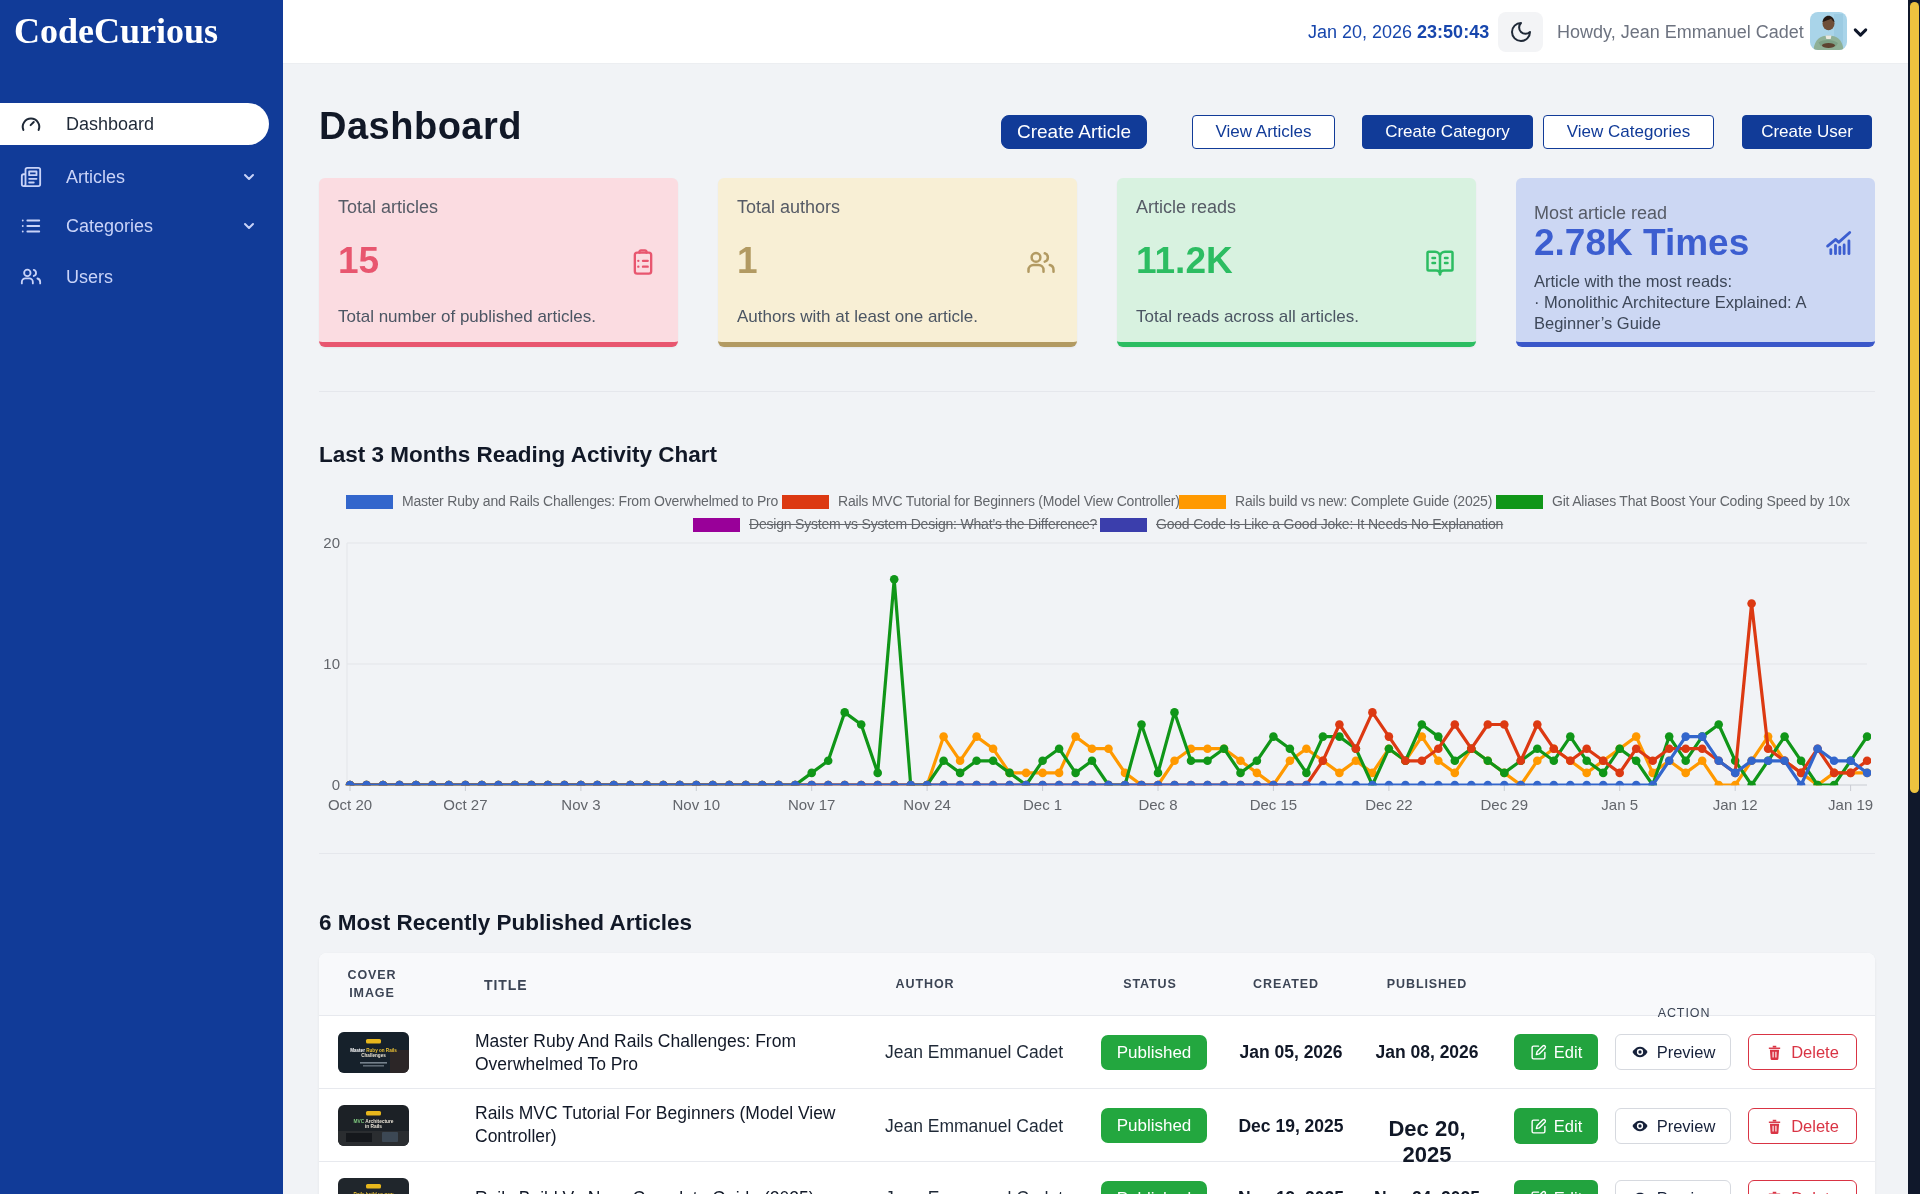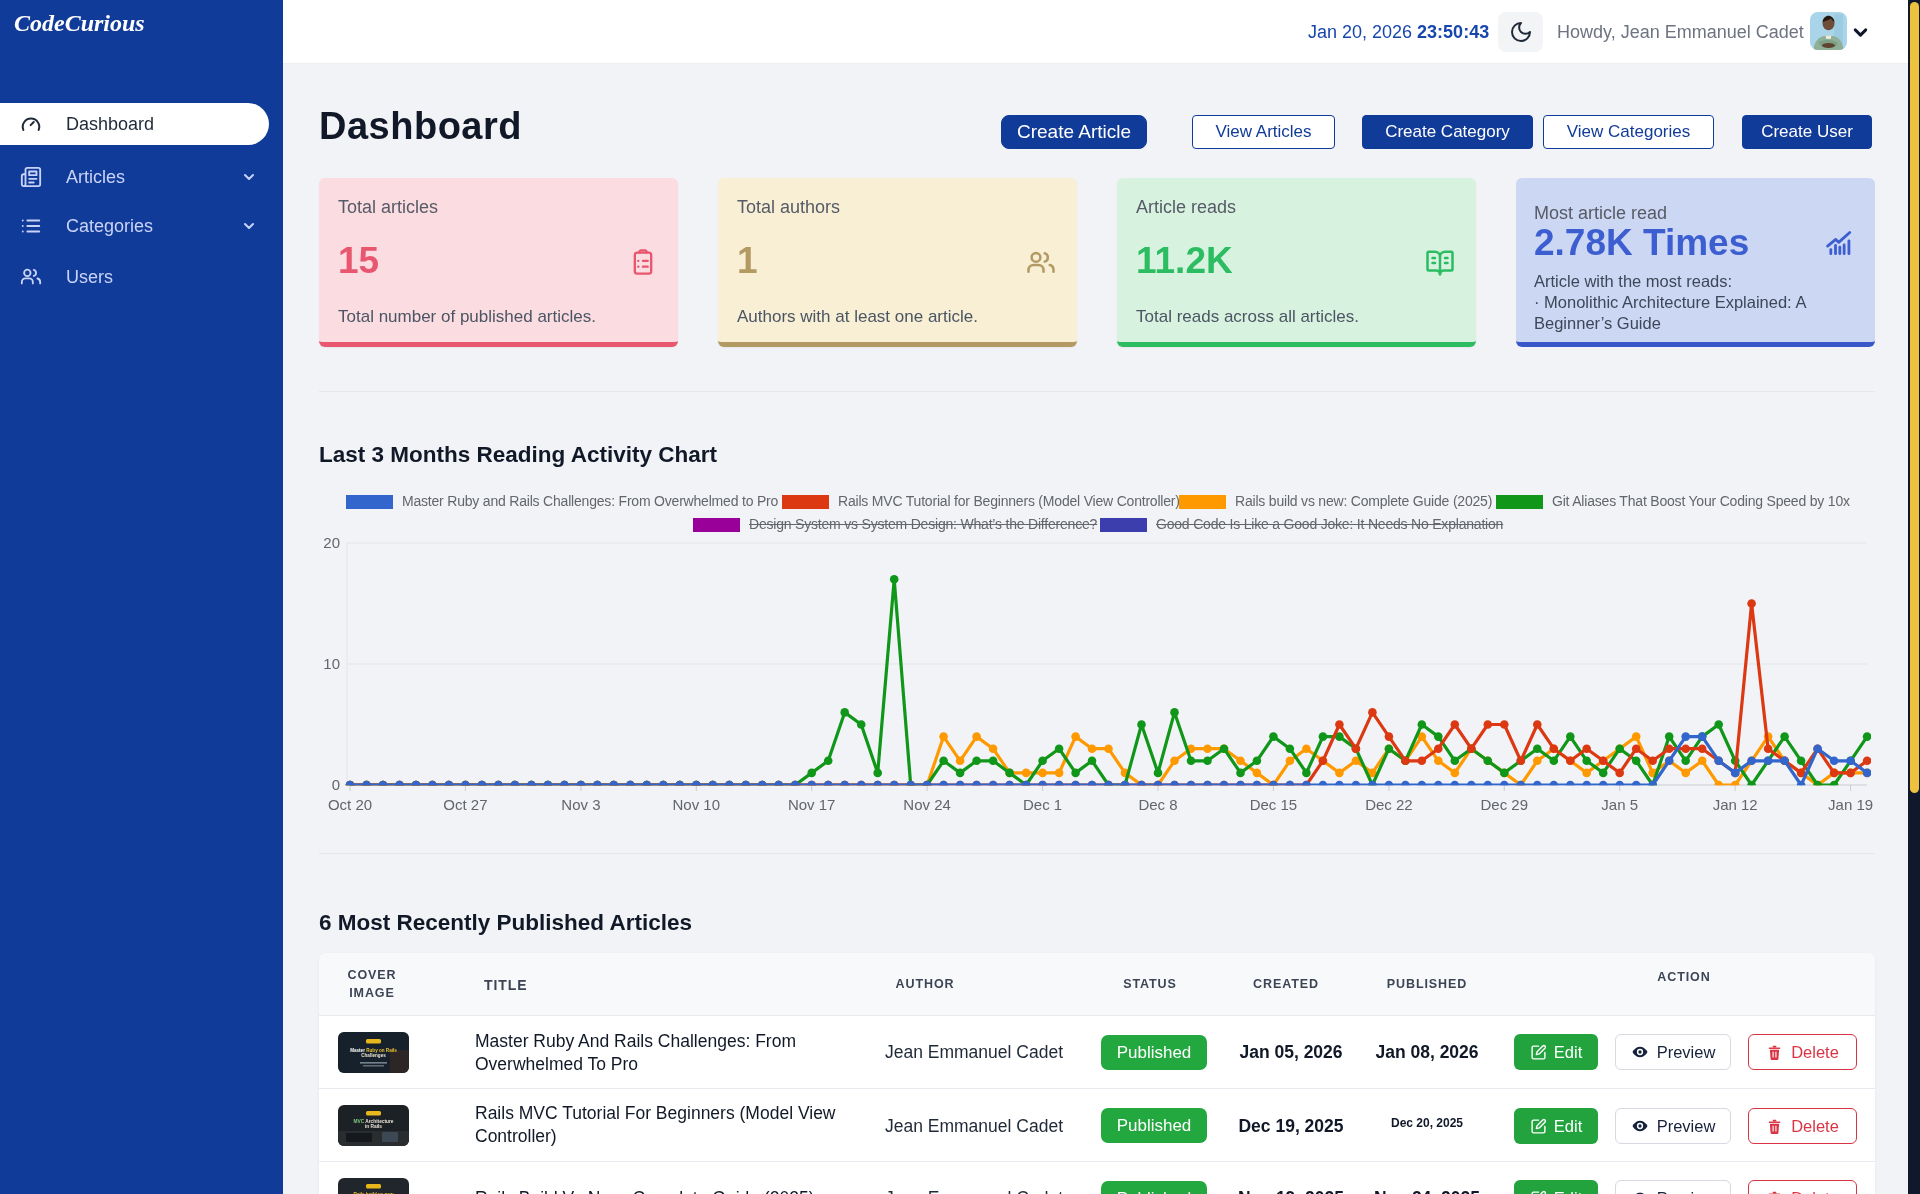--- a/index.html
+++ b/index.html
@@ -29,21 +29,21 @@
       <path d="M15.5 23.5h6l-.8 3.6h-4.4Z" fill="#ece8df"></path>
       <path d="M8.5 30.5c5.5-3.4 14.5-3.2 19.5.6l-2.2 3.4c-4.6-2.4-10.6-2.6-15-.4Z" fill="#7da085"></path>
       <ellipse cx="18.5" cy="33.5" rx="6.5" ry="2.6" fill="#5d4330"></ellipse>
     </svg></div>
 <div class="abs flex" style="left:1850px;top:0;height:64px">
     <svg width="21" height="21" viewBox="0 0 24 24" fill="none" stroke="#0f172a" stroke-width="3.4" stroke-linecap="round" stroke-linejoin="round">
       <polyline points="6 9 12 15 18 9"></polyline>
     </svg>
   </div>
 <div class="abs" style="left:0;top:0;width:283px;height:1194px;background:#113b98"></div>
-<div class="abs" style="left:14px;top:10px;color:#fff;font-family:'Liberation Serif',serif;font-style:italic;font-weight:bold;font-size:24px">CodeCurious</div>
+<div class="abs" style="left:14px;top:10px;color:#fff;font-family:'Liberation Serif',serif;font-weight:bold;font-size:36px">CodeCurious</div>
 <div class="abs flex" style="left:0;top:103px;width:269px;height:42px;background:#fff;border-radius:0 21px 21px 0">
     <span style="margin-left:20px;display:flex">
       <svg width="22" height="22" viewBox="0 0 24 24" fill="none" stroke="#1f2937" stroke-width="2.2" stroke-linecap="round" stroke-linejoin="round">
         <path d="m11.6 13.2 3.4-3.4"></path>
         <path d="M3.66 18.5a9 9 0 1 1 16.68 0"></path>
       </svg>
     </span>
     <span style="margin-left:24px;color:#1f2937;font-size:18px;font-weight:500">Dashboard</span>
   </div>
 <div class="abs flex" style="left:0;top:156px;width:269px;height:42px">
@@ -584,21 +584,21 @@
   </svg>
 <div class="abs" style="left:319px;top:910px;font-size:22.5px;font-weight:bold;color:#111827">6 Most Recently Published Articles</div>
 <div class="abs" style="left:319px;top:953px;width:1556px;height:282px;background:#fff;border-radius:8px 8px 0 0;box-shadow:0 1px 3px rgba(0,0,0,.06)"></div>
 <div class="abs" style="left:319px;top:953px;width:1556px;height:63px;background:#f8f9fb;border-bottom:1px solid #e7e9ee;border-radius:8px 8px 0 0"></div>
 <div class="abs" style="left:337px;top:967px;width:70px;text-align:center;font-size:12.5px;font-weight:bold;color:#3c4555;letter-spacing:.9px;line-height:17.5px">COVER IMAGE</div>
 <div class="abs" style="left:484px;top:977px;font-size:14px;font-weight:bold;color:#3c4555;letter-spacing:.9px">TITLE</div>
 <div class="abs" style="left:855px;top:977px;width:140px;text-align:center;font-size:12.5px;font-weight:bold;color:#3c4555;letter-spacing:.9px">AUTHOR</div>
 <div class="abs" style="left:1090px;top:977px;width:120px;text-align:center;font-size:12.5px;font-weight:bold;color:#3c4555;letter-spacing:.9px">STATUS</div>
 <div class="abs" style="left:1226px;top:977px;width:120px;text-align:center;font-size:12.5px;font-weight:bold;color:#3c4555;letter-spacing:.9px">CREATED</div>
 <div class="abs" style="left:1360px;top:977px;width:134px;text-align:center;font-size:12.5px;font-weight:bold;color:#3c4555;letter-spacing:.9px">PUBLISHED</div>
-<div class="abs" style="left:1614px;top:970px;width:140px;text-align:center;font-size:12.5px;font-weight:bold;color:#3c4555;letter-spacing:.9px">ACTION</div>
+<div class="abs" style="left:1614px;top:1006px;width:140px;text-align:center;font-size:12.5px;font-weight:normal;color:#3c4555;letter-spacing:.9px">ACTION</div>
 <div class="abs" style="left:319px;top:1016px;width:1556px;height:73px;border-bottom:1px solid #e7e9ee"></div>
 <div class="abs" style="left:338px;top:1032px;width:71px;height:41px"><svg width="71" height="41" viewBox="0 0 71 41" style="border-radius:6px">
       <rect width="71" height="41" fill="#17222b"></rect>
       <rect x="52" y="18" width="19" height="23" fill="#4a2e24" opacity=".7"></rect>
       <rect x="0" y="0" width="71" height="41" fill="#14202a" opacity=".35"></rect>
       <rect x="28" y="7" width="15" height="4.5" rx="1.5" fill="#e8b71c"></rect>
       <text x="35.5" y="19.5" text-anchor="middle" font-size="4.6" font-weight="bold" fill="#fff" font-family="Liberation Sans">Master <tspan fill="#ecc235">Ruby on Rails</tspan></text>
       <text x="35.5" y="25" text-anchor="middle" font-size="4.6" font-weight="bold" fill="#e9e2d2">Challenges</text>
       <rect x="22" y="30" width="27" height="1.6" fill="#8d9aa5" opacity=".8"></rect>
       <rect x="25" y="33" width="21" height="1.6" fill="#8d9aa5" opacity=".6"></rect>
@@ -630,21 +630,21 @@
       <path d="M8 28h26v9H8z" fill="#15181c"></path>
       <rect x="28" y="6" width="15" height="4.5" rx="1.5" fill="#e8b71c"></rect>
       <text x="35.5" y="17.5" text-anchor="middle" font-size="4.8" font-weight="bold" fill="#7fc97f">MVC <tspan fill="#e8e2d5">Architecture</tspan></text>
       <text x="35.5" y="23" text-anchor="middle" font-size="4.8" font-weight="bold" fill="#e8e2d5">in Rails</text>
       <rect x="44" y="27" width="16" height="10" rx="1" fill="#3c4854"></rect>
     </svg></div>
 <div class="abs" style="left:475px;top:1102px;font-size:17.5px;color:#111827;line-height:23px">Rails MVC Tutorial For Beginners (Model View<br>Controller)</div>
 <div class="abs" style="left:879px;top:1116px;width:190px;text-align:center;font-size:17.5px;color:#1f2937">Jean Emmanuel Cadet</div>
 <div class="abs flex" style="left:1101px;top:1108px;width:106px;height:35px;background:#23a73f;border-radius:7px;justify-content:center;color:#fff;font-size:17px">Published</div>
 <div class="abs" style="left:1226px;top:1116px;width:130px;text-align:center;font-size:17.5px;font-weight:600;color:#111827">Dec 19, 2025</div>
-<div class="abs" style="left:1362px;top:1116px;width:130px;text-align:center;font-size:12px;font-weight:600;color:#111827">Dec 20, 2025</div>
+<div class="abs" style="left:1362px;top:1116px;width:130px;text-align:center;font-size:22px;font-weight:600;color:#111827">Dec 20, 2025</div>
 <div class="abs flex" style="left:1514px;top:1108px;width:84px;height:36px;background:#22a33e;border-radius:6px;justify-content:center;color:#fff;font-size:16.5px;gap:7px"><svg width="17" height="17" viewBox="0 0 24 24" fill="none" stroke="#fff" stroke-width="2" stroke-linecap="round" stroke-linejoin="round">
       <path d="M12 3H5a2 2 0 0 0-2 2v14a2 2 0 0 0 2 2h14a2 2 0 0 0 2-2v-7"></path>
       <path d="M18.4 2.6a2.17 2.17 0 0 1 3 3L13 14l-4 1 1-4Z"></path>
     </svg>Edit</div>
 <div class="abs flex" style="left:1615px;top:1108px;width:116px;height:36px;background:#fff;border:1px solid #d6d9df;border-radius:6px;justify-content:center;color:#16213a;font-size:16.5px;gap:8px"><svg width="18" height="18" viewBox="0 0 24 24">
       <path d="M2 12s3.5-7 10-7 10 7 10 7-3.5 7-10 7-10-7-10-7Z" fill="#16213a"></path>
       <circle cx="12" cy="12" r="4.2" fill="#fff"></circle>
       <circle cx="12" cy="12" r="2.2" fill="#16213a"></circle>
     </svg>Preview</div>
 <div class="abs flex" style="left:1748px;top:1108px;width:109px;height:36px;background:#fff;border:1px solid #d93444;border-radius:6px;justify-content:center;color:#d93444;font-size:16.5px;gap:8px"><svg width="17" height="17" viewBox="0 0 24 24">

